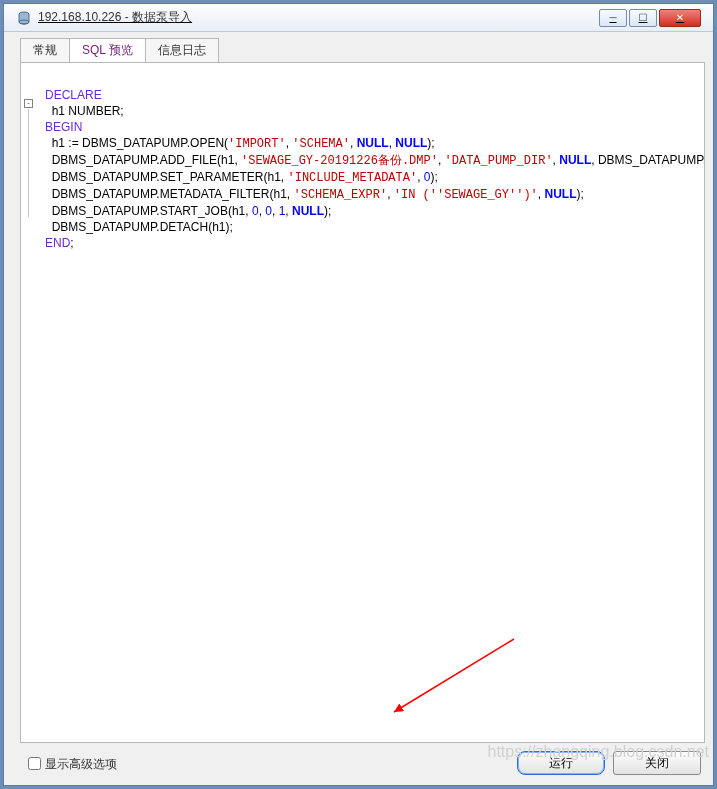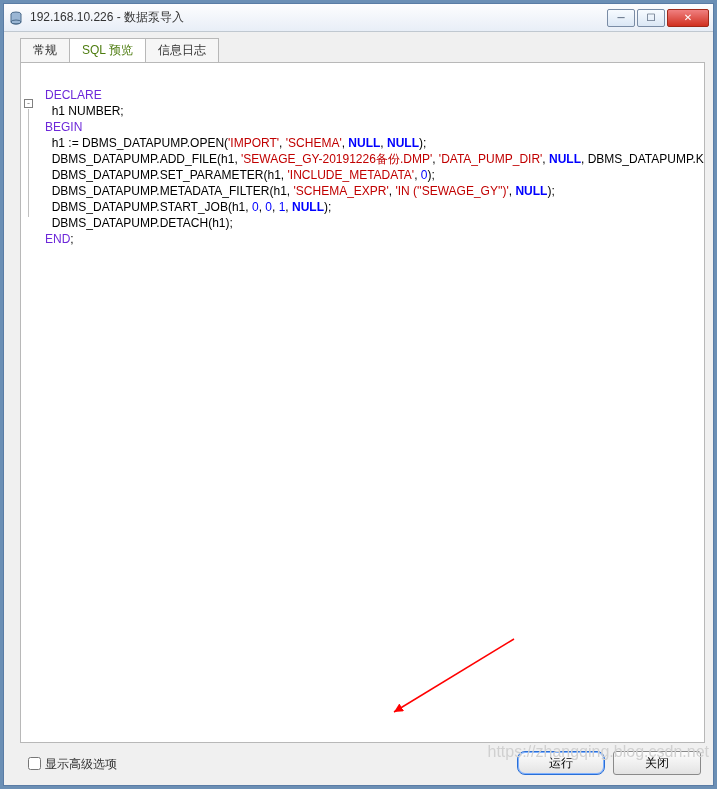--- a/index.html
+++ b/index.html
@@ -1,35 +1,35 @@
 <!DOCTYPE html>
 <html><head>
 <meta charset="utf-8">
 <style>
 * { box-sizing: border-box; font-family: "Microsoft YaHei", "SimSun", Tahoma, sans-serif; }
 body { margin: 0; background: #6b8fb5; padding: 3px; width: 717px; height: 789px; }
 .window { background: #f0f0f0; border: 1px solid #5a7ca5; height: 100%; display: flex; flex-direction: column; }
-.titlebar { background: linear-gradient(#fdfdfe, #e8eef7); height: 28px; display: flex; align-items: center; padding: 0 4px; border-bottom: 1px solid #c0c8d0; }
+.titlebar { background: linear-gradient(#fdfdfe, #e8eef7); height: 28px; display: flex; align-items: center; padding: 0 12px; border-bottom: 1px solid #c0c8d0; text-decoration: underline; }
 .titlebar .icon-slot { width: 16px; height: 16px; margin-right: 6px; display: flex; align-items: center; justify-content: center; }
 .titlebar .title { font-size: 12px; color: #333; flex: 1; }
 .winbtns { display: flex; gap: 2px; }
 .winbtn { width: 28px; height: 18px; border: 1px solid #7a8ca5; border-radius: 2px; background: linear-gradient(#f7fbff,#dbe7f5); display: flex; align-items: center; justify-content: center; font-size: 10px; color: #2a3b55; cursor: default; }
 .winbtn.close { background: linear-gradient(#f08080,#d03020); color: #fff; border-color: #a02818; width: 42px; }
 .client { flex: 1; display: flex; flex-direction: column; padding: 6px 8px 8px 16px; background: #f0f0f0; }
 .tabs { display: flex; height: 24px; }
 .tab { font-size: 12px; padding: 3px 12px; border: 1px solid #b8b8b8; background: #f6f6f6; color: #333; margin-right: -1px; border-bottom: none; cursor: default; }
-.tab.active { background: #fff; color: #4d7c0f; position: relative; z-index: 2; }
+.tab.active { background: #fff; color: #701a75; position: relative; z-index: 2; }
 .editor-wrap { flex: 1; border: 1px solid #b8b8b8; background: #fff; position: relative; overflow: hidden; }
 .editor { position: absolute; inset: 0; padding: 8px 6px; font-family: Consolas, "Courier New", monospace; font-size: 12px; line-height: 16px; color: #000; }
 .gutter { position: absolute; left: 0; top: 0; width: 18px; height: 100%; }
 .fold { position: absolute; left: 3px; width: 9px; height: 9px; border: 1px solid #808080; background: #fff; color: #808080; font-size: 9px; line-height: 7px; text-align: center; }
 .fold-line { position: absolute; left: 7px; width: 1px; background: #c0c0c0; }
 .code { margin-left: 18px; white-space: pre; }
 .kw { color: #6d28d9; }
-.str { color: #c00000; }
+.str { color: #c00000; font-family: Liberation Mono, monospace; }
 .num { color: #0000ff; }
 .nul { color: #0000ff; font-weight: bold; }
 .arrow { position: absolute; right: 185px; bottom: 18px; pointer-events: none; }
 .bottombar { display: flex; align-items: center; padding: 8px 4px 2px 4px; }
 .chk { display: flex; align-items: flex-end; font-size: 12px; color: #333; }
 .chk input { margin-right: 4px; }
 .spacer { flex: 1; }
 .btn { width: 88px; height: 24px; font-size: 12px; background: linear-gradient(#fdfdfd,#e3e3e3); border: 1px solid #8a8a8a; border-radius: 3px; margin-left: 8px; cursor: default; }
 .btn.focus { border-color: #2a6fd6; box-shadow: 0 0 0 1px #7fb1ff inset; border-radius: 8px; }
 .watermark { position: absolute; right: 8px; bottom: 28px; font-size: 16px; color: #d0d0d0; pointer-events: none; }

